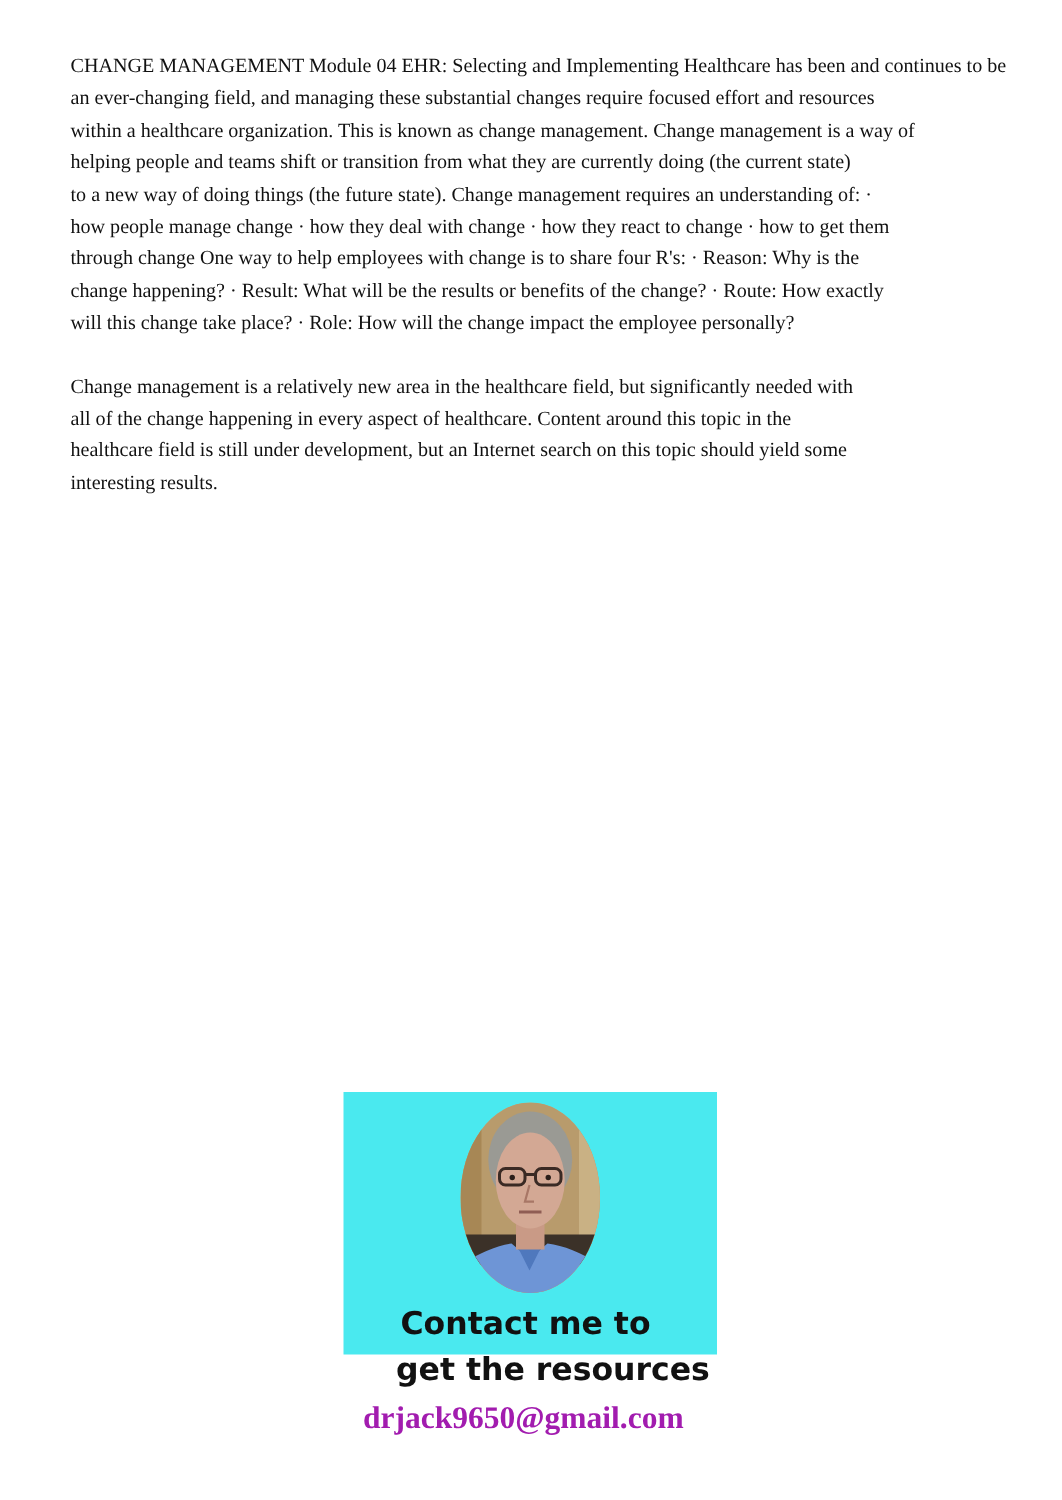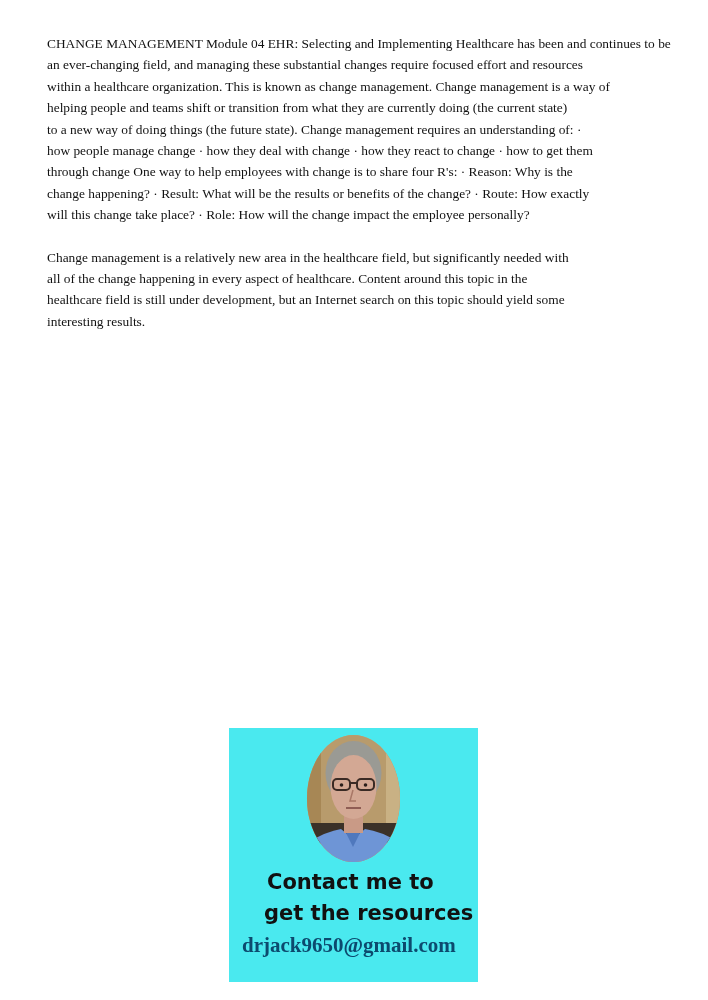--- a/index.html
+++ b/index.html
@@ -28,21 +28,21 @@
       white-space: nowrap;
     }
     .para + .para {
       margin-top: 21px;
     }
     .banner {
       position: absolute;
       left: 229px;
       top: 728px;
       width: 249px;
-      height: 254px;
+      height: 175px;
       background: #4ae9ef;
     }
     .portrait {
       position: absolute;
       left: 78px;
       top: 7px;
       width: 93px;
       height: 127px;
       border-radius: 50%;
       overflow: hidden;
@@ -62,21 +62,21 @@
     .cta .l1 { position: absolute; left: 38px; top: 139px; white-space: nowrap; }
     .cta .l2 { position: absolute; left: 35px; top: 170px; white-space: nowrap; }
     .email {
       position: absolute;
       left: 13px;
       top: 202px;
       font-family: "Liberation Serif", "DejaVu Serif", serif;
       font-weight: bold;
       font-size: 21px;
       line-height: 30px;
-      color: #0c4a6e;
+      color: #a21caf;
       white-space: nowrap;
     }
   </style>
 </head>
 <body>
 
 <div class="doc">
   <div class="para">
     <span class="line">CHANGE MANAGEMENT Module 04 EHR: Selecting and Implementing Healthcare has been and continues to be</span>
     <span class="line">an ever-changing field, and managing these substantial changes require focused effort and resources</span>

